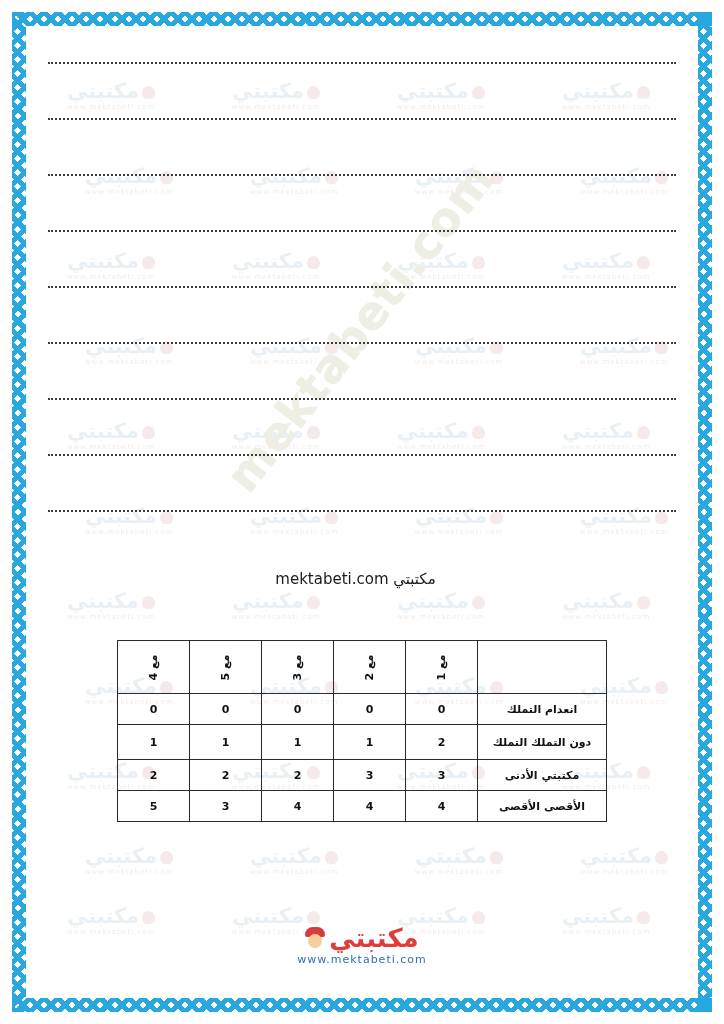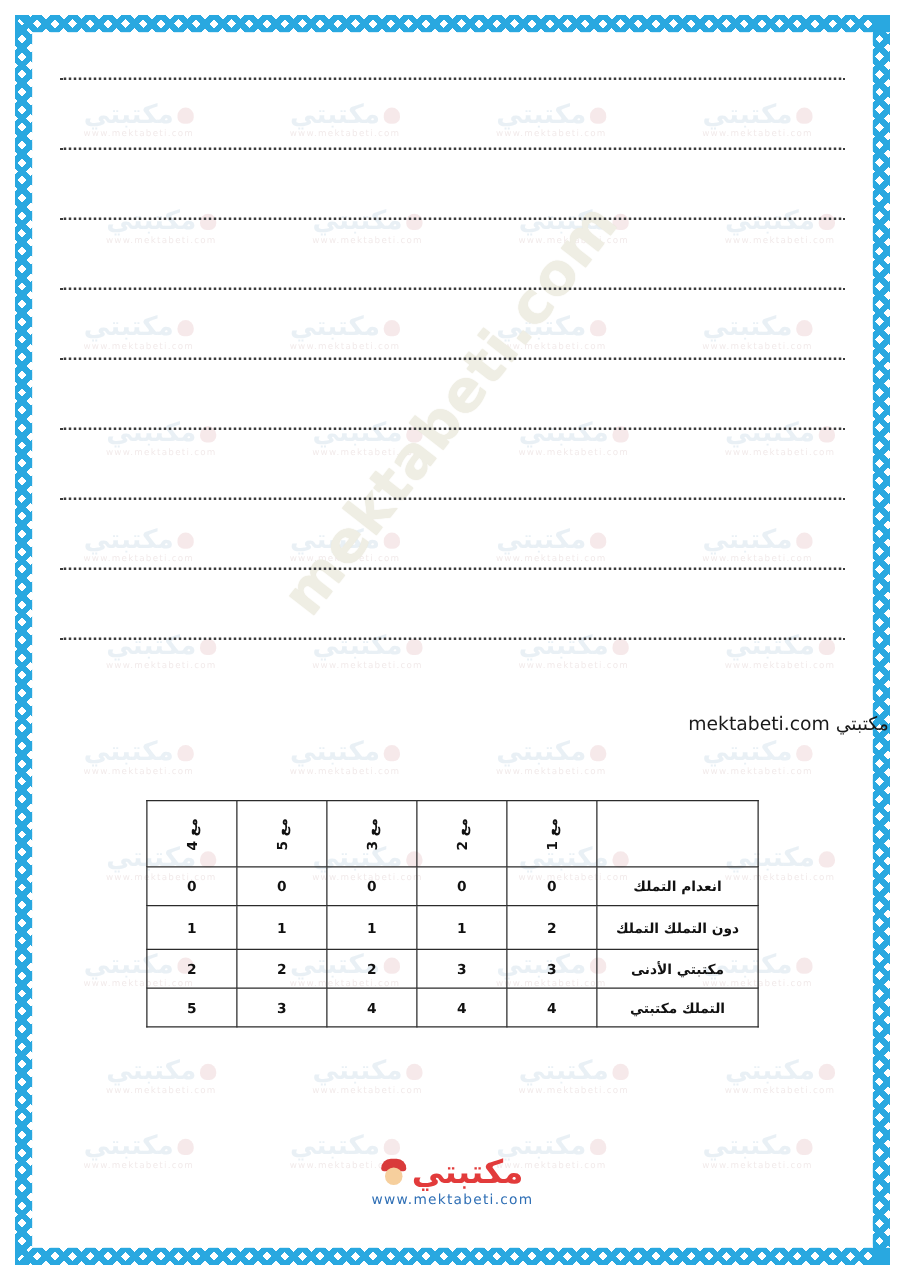--- a/index.html
+++ b/index.html
@@ -140,21 +140,21 @@
     border-top: 2px dotted #3a3a3a;
     margin-bottom: 54px;
   }
 
   
   .caption {
     position: absolute;
     left: 0;
     top: 570px;
     width: 711px;
-    text-align: right;
+    text-align: center;
     font-family: "DejaVu Sans", sans-serif;
     font-size: 15px;
     color: #1a1a1a;
     direction: rtl;
   }
 
   
   .tbl-wrap {
     position: absolute;
     left: 117px;
@@ -479,21 +479,21 @@
           </tr>
           <tr>
             <td class="rowhead">مكتبتي الأدنى</td>
             <td>3</td>
             <td>3</td>
             <td>2</td>
             <td>2</td>
             <td>2</td>
           </tr>
           <tr>
-            <td class="rowhead">التملك مكتبتي</td>
+            <td class="rowhead">الأقصى الأقصى</td>
             <td>4</td>
             <td>4</td>
             <td>4</td>
             <td>3</td>
             <td>5</td>
           </tr>
         </tbody>
     </table>
   </div>
 

